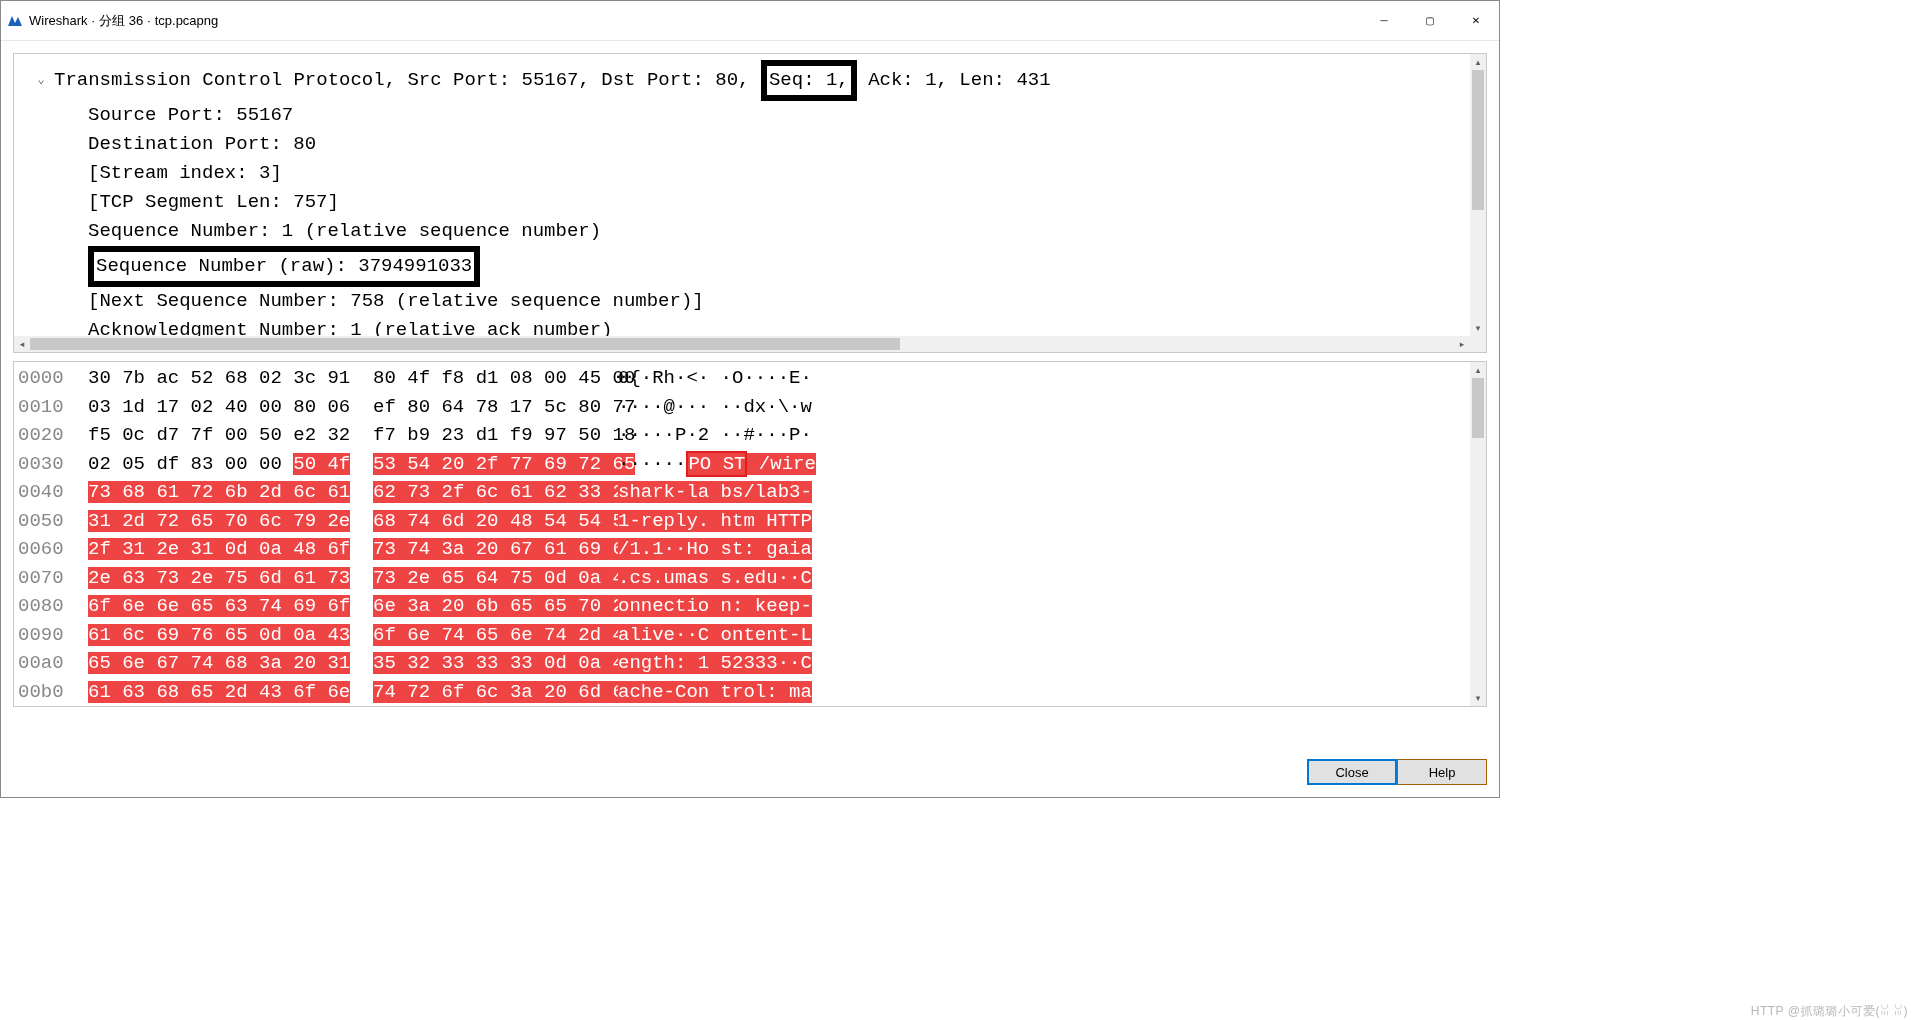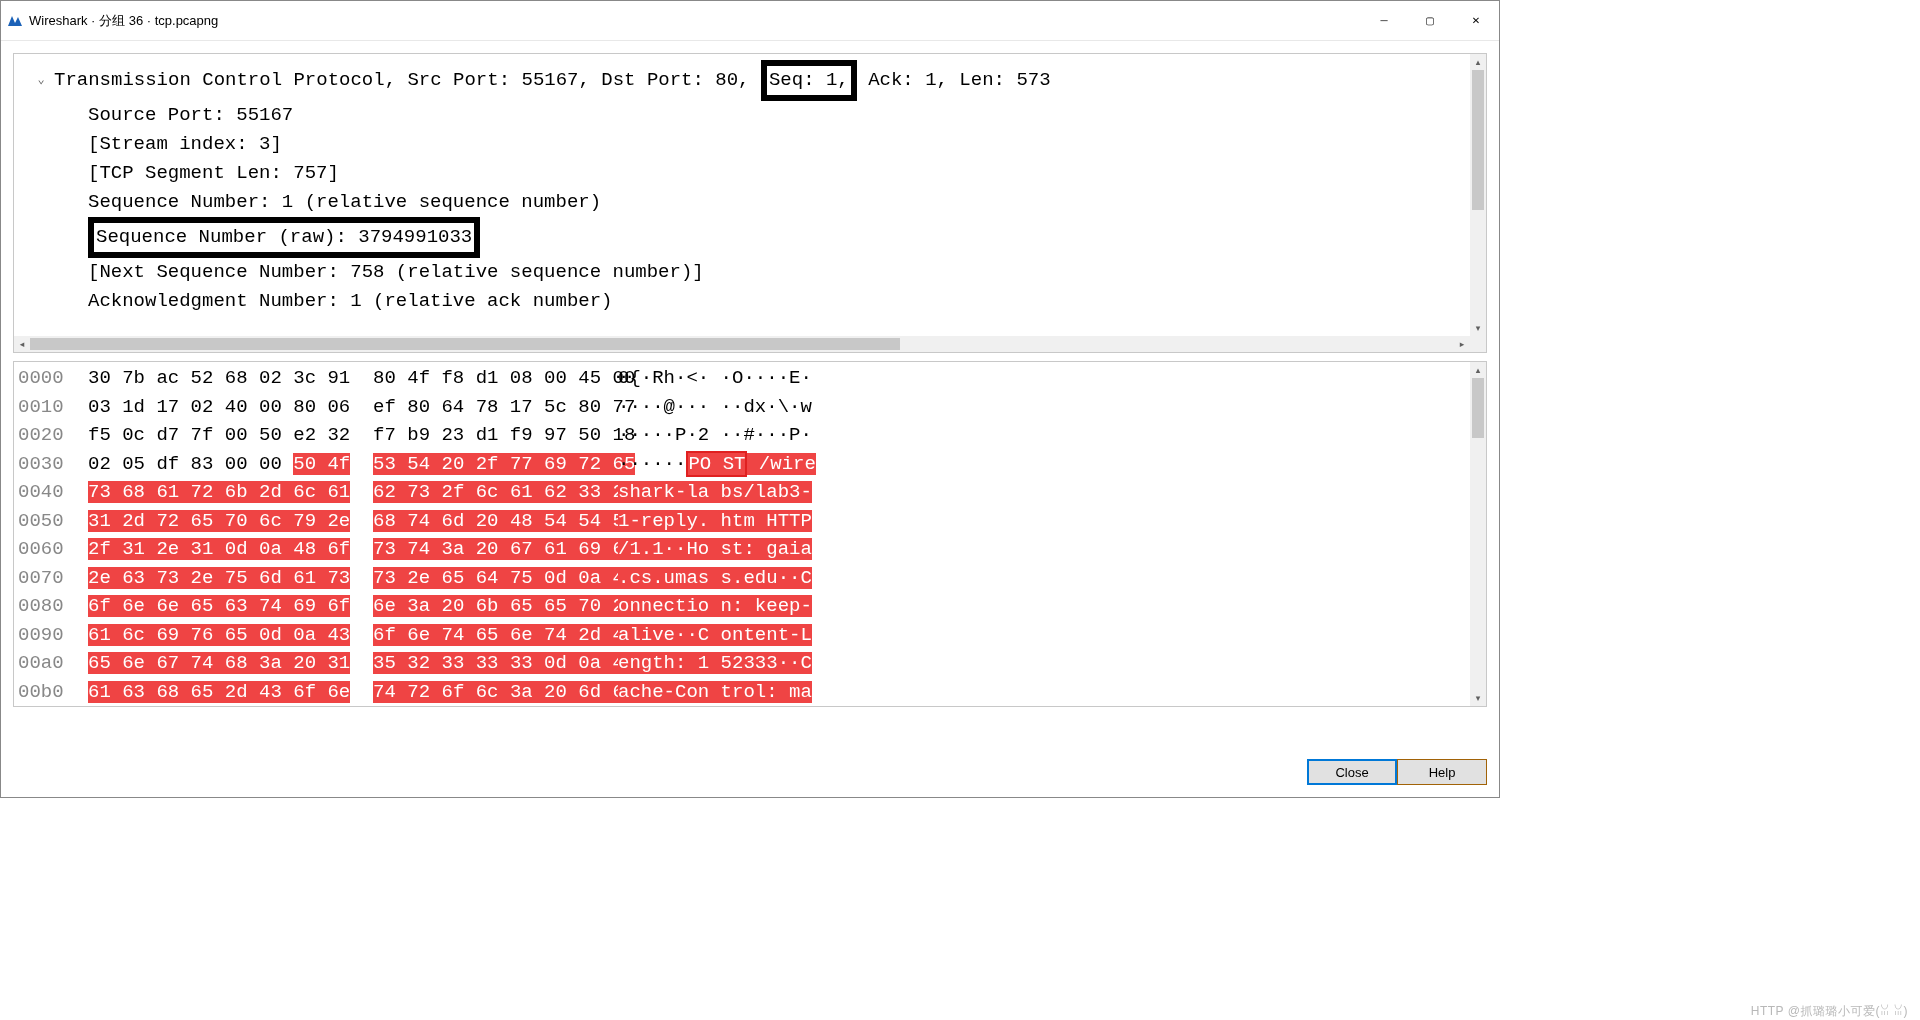--- a/index.html
+++ b/index.html
@@ -185,24 +185,25 @@
       <div class="win-btn">─</div>
       <div class="win-btn">▢</div>
       <div class="win-btn">✕</div>
     </div>
   </div>
 
   <div class="detail-panel">
     <div class="detail-inner">
       <div class="detail-line">
         <span class="expander">⌄</span>
-        <span><span>Transmission Control Protocol, Src Port: 55167, Dst Port: 80, </span><span class="red-box">Seq: 1,</span><span> Ack: 1, Len: 573</span></span>
+        <span><span>Transmission Control Protocol, Src Port: 55167, Dst Port: 80, </span><span class="red-box">Seq: 1,</span><span> Ack: 1, Len: 431</span></span>
       </div>
       <div id="detail-lines">
           <div class="detail-line indent">Source Port: 55167</div>
+          <div class="detail-line indent">Destination Port: 80</div>
           <div class="detail-line indent">[Stream index: 3]</div>
           <div class="detail-line indent">[TCP Segment Len: 757]</div>
           <div class="detail-line indent">Sequence Number: 1    (relative sequence number)</div>
         </div>
       <div class="detail-line indent">
         <span class="red-box">Sequence Number (raw): 3794991033</span>
       </div>
       <div id="detail-lines2">
           <div class="detail-line indent">[Next Sequence Number: 758    (relative sequence number)]</div>
           <div class="detail-line indent">Acknowledgment Number: 1    (relative ack number)</div>

